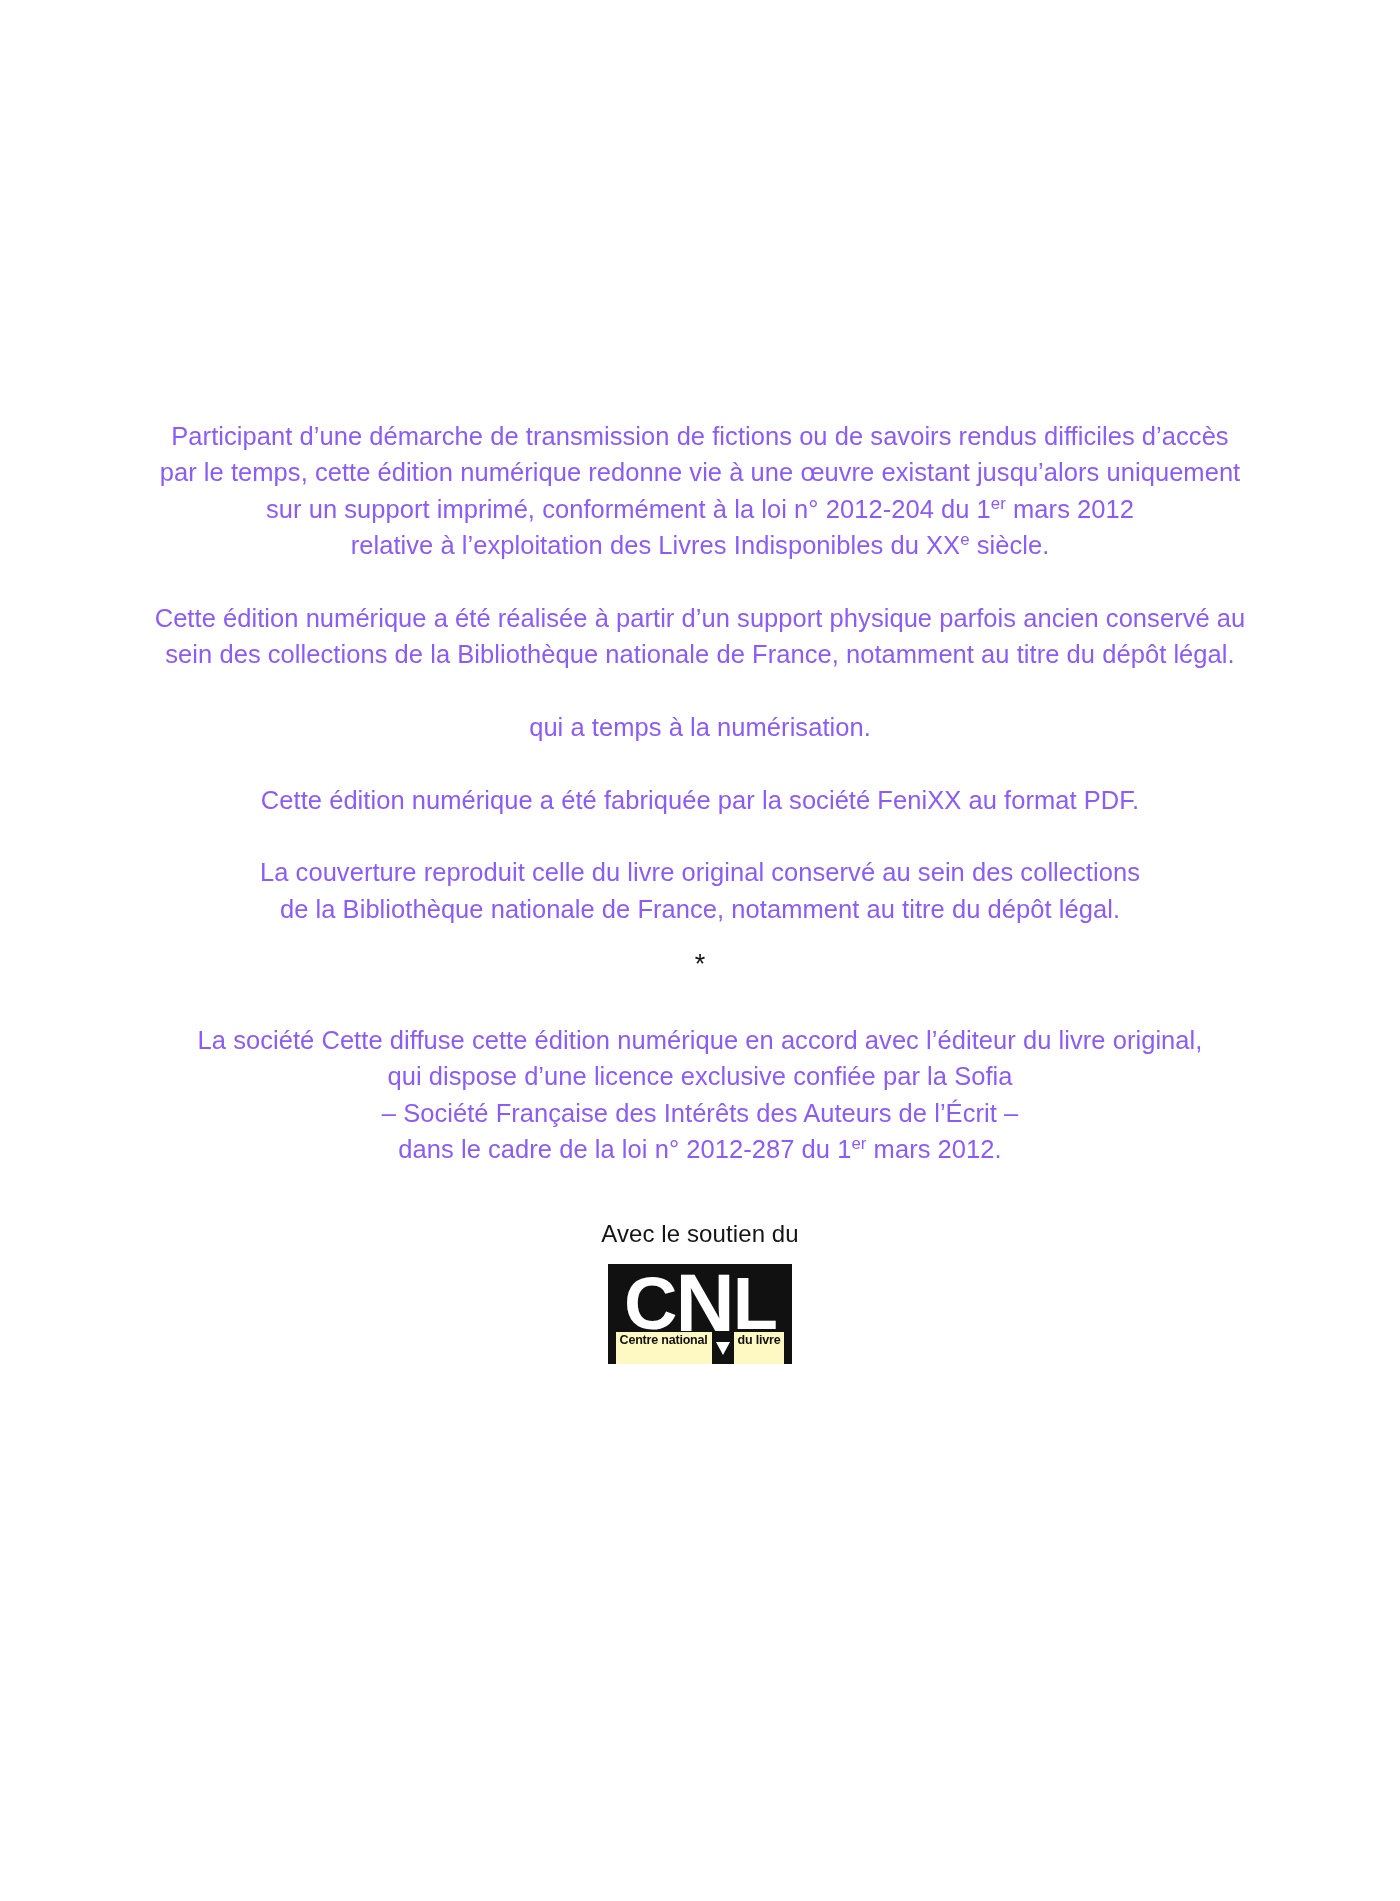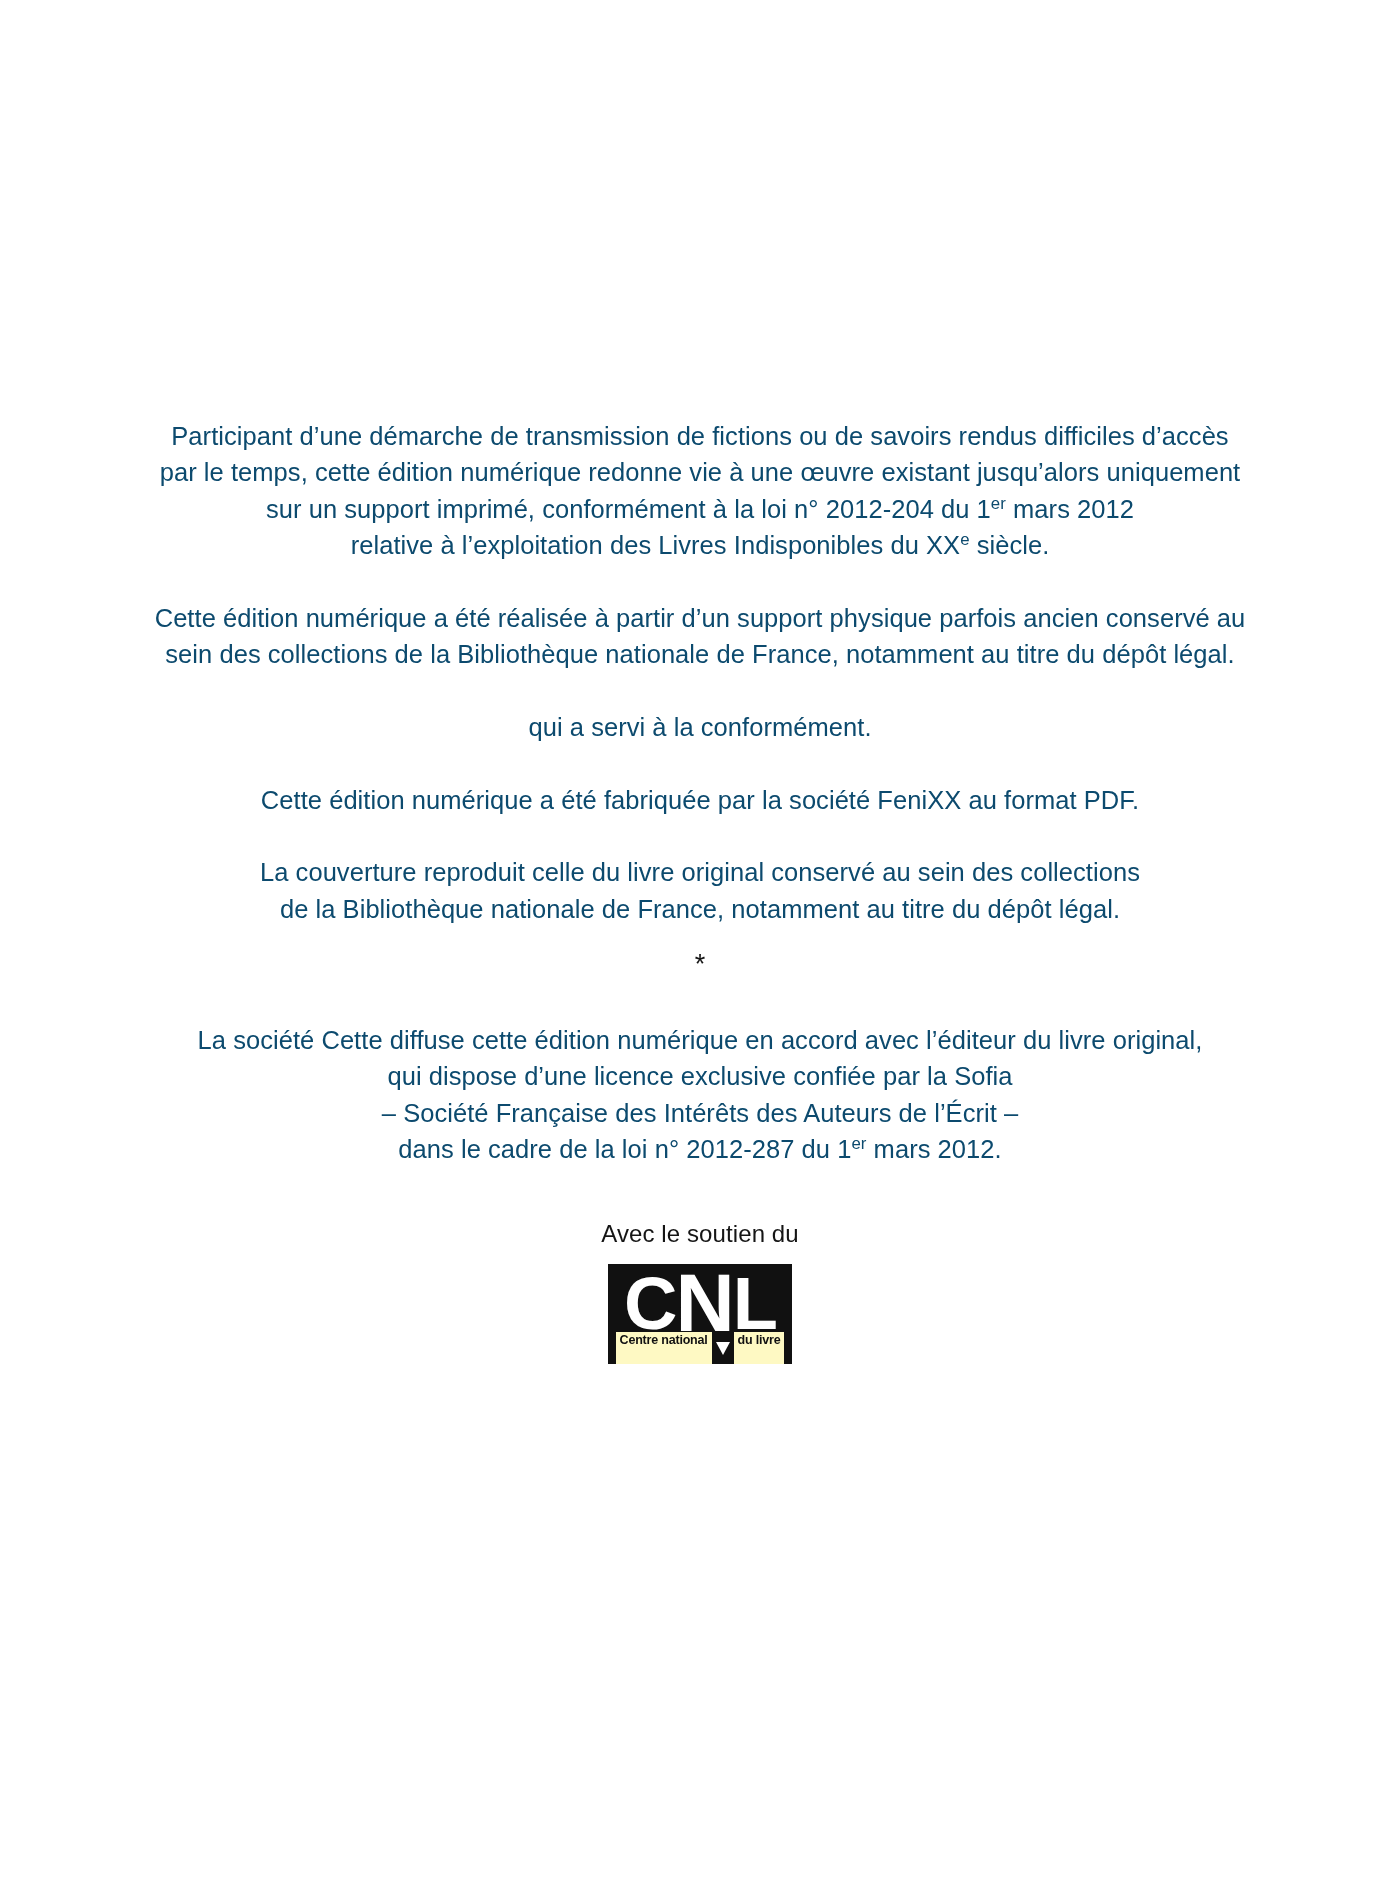--- a/index.html
+++ b/index.html
@@ -28,21 +28,21 @@
     top: 418px;
     padding: 0 118px;
     box-sizing: border-box;
   }
   .para {
     text-align: center;
     font-size: 25.5px;
     line-height: 1.43;
     margin: 0 0 36px 0;
     letter-spacing: 0.05px;
-    color: #0c4a6e;
+    color: #8b5cf6;
   }
   .para.tight {
     margin-bottom: 20px;
   }
   .para sup {
     font-size: 0.66em;
     vertical-align: super;
     line-height: 0;
   }
   .asterisk {
@@ -128,21 +128,21 @@
       <span>Participant d’une démarche de transmission de fictions ou de savoirs rendus difficiles d’accès</span><br>
       <span>par le temps, cette édition numérique redonne vie à une œuvre existant jusqu’alors uniquement</span><br>
       <span><span>sur un support imprimé, conformément à la loi n° 2012-204 du 1</span><sup>er</sup><span> mars 2012</span></span><br>
       <span><span>relative à l’exploitation des Livres Indisponibles du XX</span><sup>e</sup><span> siècle.</span></span>
     </p>
 
     <p class="para">
       <span>Cette édition numérique a été réalisée à partir d’un support physique parfois ancien conservé au</span><br>
       <span>sein des collections de la Bibliothèque nationale de France, notamment au titre du dépôt légal.</span><br>
       <br>
-      <span>qui a servi à la conformément.</span>
+      <span>qui a temps à la numérisation.</span>
     </p>
 
     <p class="para">
       <span>Cette édition numérique a été fabriquée par la société FeniXX au format PDF.</span>
     </p>
 
     <p class="para tight">
       <span>La couverture reproduit celle du livre original conservé au sein des collections</span><br>
       <span>de la Bibliothèque nationale de France, notamment au titre du dépôt légal.</span>
     </p>

